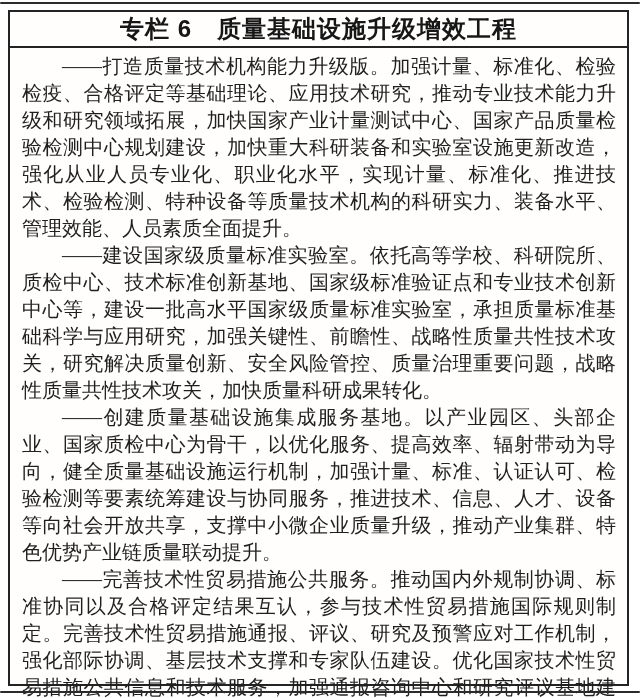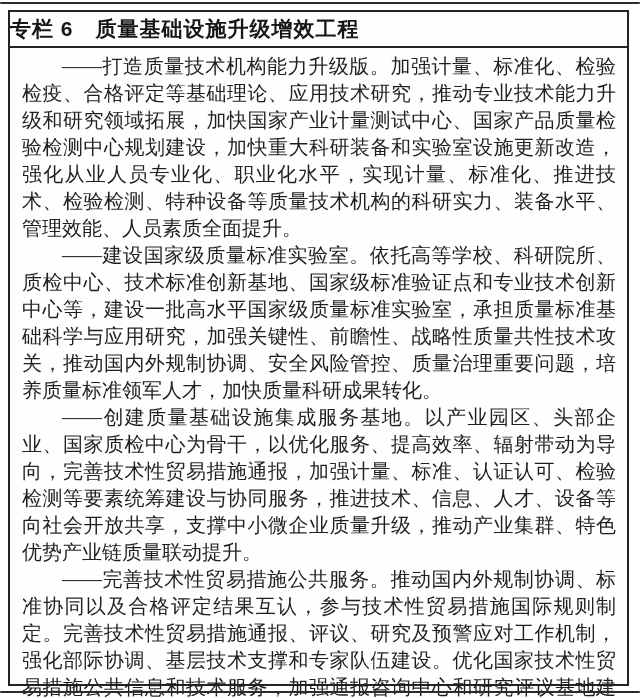--- a/index.html
+++ b/index.html
@@ -32,23 +32,24 @@
     width: 621px;
     height: 676px;
     border: 2px solid #232323;
     box-sizing: border-box;
     background: #fffefd;
   }
   .panel-title {
     height: 34px;
     line-height: 34px;
     border-bottom: 2px solid #232323;
+    text-align: center;
     font-family: "Liberation Sans", sans-serif;
     font-weight: bold;
-    font-size: 21px;
+    font-size: 24px;
     color: #161616;
     letter-spacing: 1px;
     white-space: nowrap;
     overflow: hidden;
   }
   .panel-body {
     padding: 5px 11px 0 12px;
     font-size: 20px;
     line-height: 27px;
     text-align: justify;
@@ -62,19 +63,19 @@
 </style>
 </head>
 <body>
 
 <div class="page-rule top"></div>
 
 <div class="panel">
   <div class="panel-title">专栏 6　质量基础设施升级增效工程</div>
   <div class="panel-body">
     <p>——打造质量技术机构能力升级版。加强计量、标准化、检验检疫、合格评定等基础理论、应用技术研究，推动专业技术能力升级和研究领域拓展，加快国家产业计量测试中心、国家产品质量检验检测中心规划建设，加快重大科研装备和实验室设施更新改造，强化从业人员专业化、职业化水平，实现计量、标准化、推进技术、检验检测、特种设备等质量技术机构的科研实力、装备水平、管理效能、人员素质全面提升。</p>
-    <p>——建设国家级质量标准实验室。依托高等学校、科研院所、质检中心、技术标准创新基地、国家级标准验证点和专业技术创新中心等，建设一批高水平国家级质量标准实验室，承担质量标准基础科学与应用研究，加强关键性、前瞻性、战略性质量共性技术攻关，推动国内外规制协调、安全风险管控、质量治理重要问题，培养质量标准领军人才，加快质量科研成果转化。</p>
-    <p>——创建质量基础设施集成服务基地。以产业园区、头部企业、国家质检中心为骨干，以优化服务、提高效率、辐射带动为导向，完善技术性贸易措施通报，加强计量、标准、认证认可、检验检测等要素统筹建设与协同服务，推进技术、信息、人才、设备等向社会开放共享，支撑中小微企业质量升级，推动产业集群、特色优势产业链质量联动提升。</p>
+    <p>——建设国家级质量标准实验室。依托高等学校、科研院所、质检中心、技术标准创新基地、国家级标准验证点和专业技术创新中心等，建设一批高水平国家级质量标准实验室，承担质量标准基础科学与应用研究，加强关键性、前瞻性、战略性质量共性技术攻关，研究解决质量创新、安全风险管控、质量治理重要问题，战略性质量共性技术攻关，加快质量科研成果转化。</p>
+    <p>——创建质量基础设施集成服务基地。以产业园区、头部企业、国家质检中心为骨干，以优化服务、提高效率、辐射带动为导向，健全质量基础设施运行机制，加强计量、标准、认证认可、检验检测等要素统筹建设与协同服务，推进技术、信息、人才、设备等向社会开放共享，支撑中小微企业质量升级，推动产业集群、特色优势产业链质量联动提升。</p>
     <p>——完善技术性贸易措施公共服务。推动国内外规制协调、标准协同以及合格评定结果互认，参与技术性贸易措施国际规则制定。完善技术性贸易措施通报、评议、研究及预警应对工作机制，强化部际协调、基层技术支撑和专家队伍建设。优化国家技术性贸易措施公共信息和技术服务，加强通报咨询中心和研究评议基地建设。</p>
   </div>
 </div>
 
 <div class="page-rule bottom"></div>
 
 </body></html>

